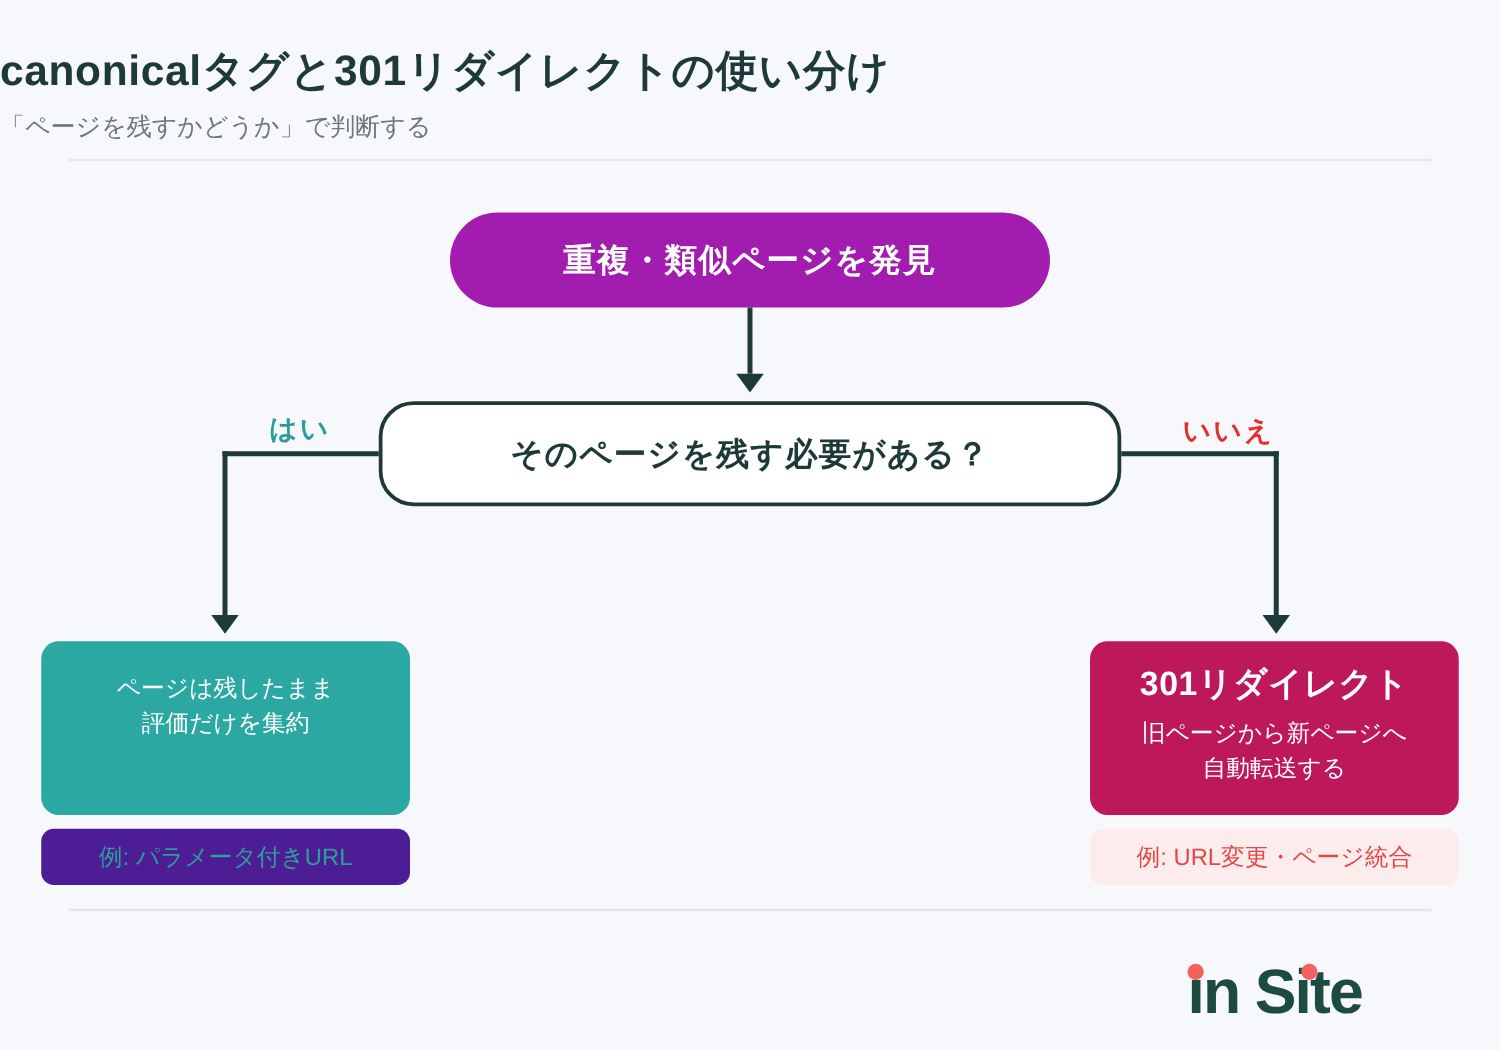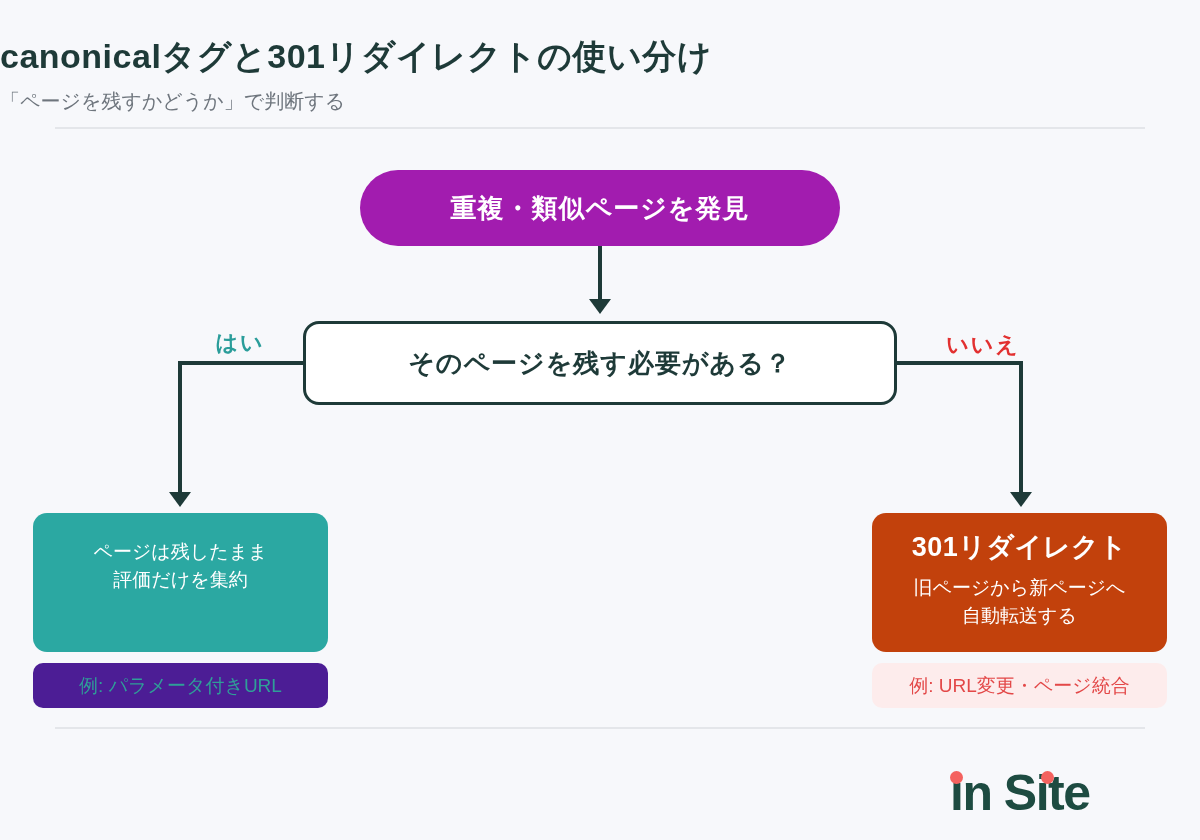--- a/index.html
+++ b/index.html
@@ -29,21 +29,21 @@
 
   .pill {
     position: absolute; left: 360px; top: 170px; width: 480px; height: 76px;
     background: #a21caf; border-radius: 38px;
     display: flex; align-items: center; justify-content: center;
     color: #ffffff; font-size: 26px; font-weight: 700; letter-spacing: 1px;
   }
 
   .decision {
     position: absolute; left: 303px; top: 321px; width: 594px; height: 84px;
-    background: #ffffff; border: 3px solid #1e3a38; border-radius: 16px;
+    background: #ffffff; border: 3px solid #1e3a38; border-radius: 28px;
     box-sizing: border-box;
     display: flex; align-items: center; justify-content: center;
     color: #1e3a38; font-size: 26px; font-weight: 700; letter-spacing: 1px;
   }
 
   .vline, .hline { position: absolute; background: #1e3a38; }
   .arrowhead {
     position: absolute; width: 0; height: 0;
     border-left: 11px solid transparent;
     border-right: 11px solid transparent;
@@ -56,21 +56,21 @@
   }
   .branch-label.yes { left: 185px; top: 328px; color: #2a9d9a; }
   .branch-label.no  { left: 928px; top: 330px; color: #e23030; font-family: Liberation Serif, serif; }
 
   .result-box {
     position: absolute; top: 513px; width: 295px; height: 139px;
     border-radius: 14px; color: #ffffff; text-align: center;
     box-sizing: border-box; padding-top: 16px;
   }
   .result-box.left  { left: 33px;  background: #2ba8a2; }
-  .result-box.right { left: 872px; background: #c2410c; }
+  .result-box.right { left: 872px; background: #be185d; }
   .result-title { font-size: 27px; font-weight: 700; letter-spacing: 0.5px; }
   .result-body {
     margin-top: 9px; font-size: 19px; line-height: 28px;
     white-space: pre-line; font-weight: 400;
   }
 
   .chip {
     position: absolute; top: 663px; width: 295px; height: 45px;
     border-radius: 10px; display: flex; align-items: center; justify-content: center;
     font-size: 19px;

